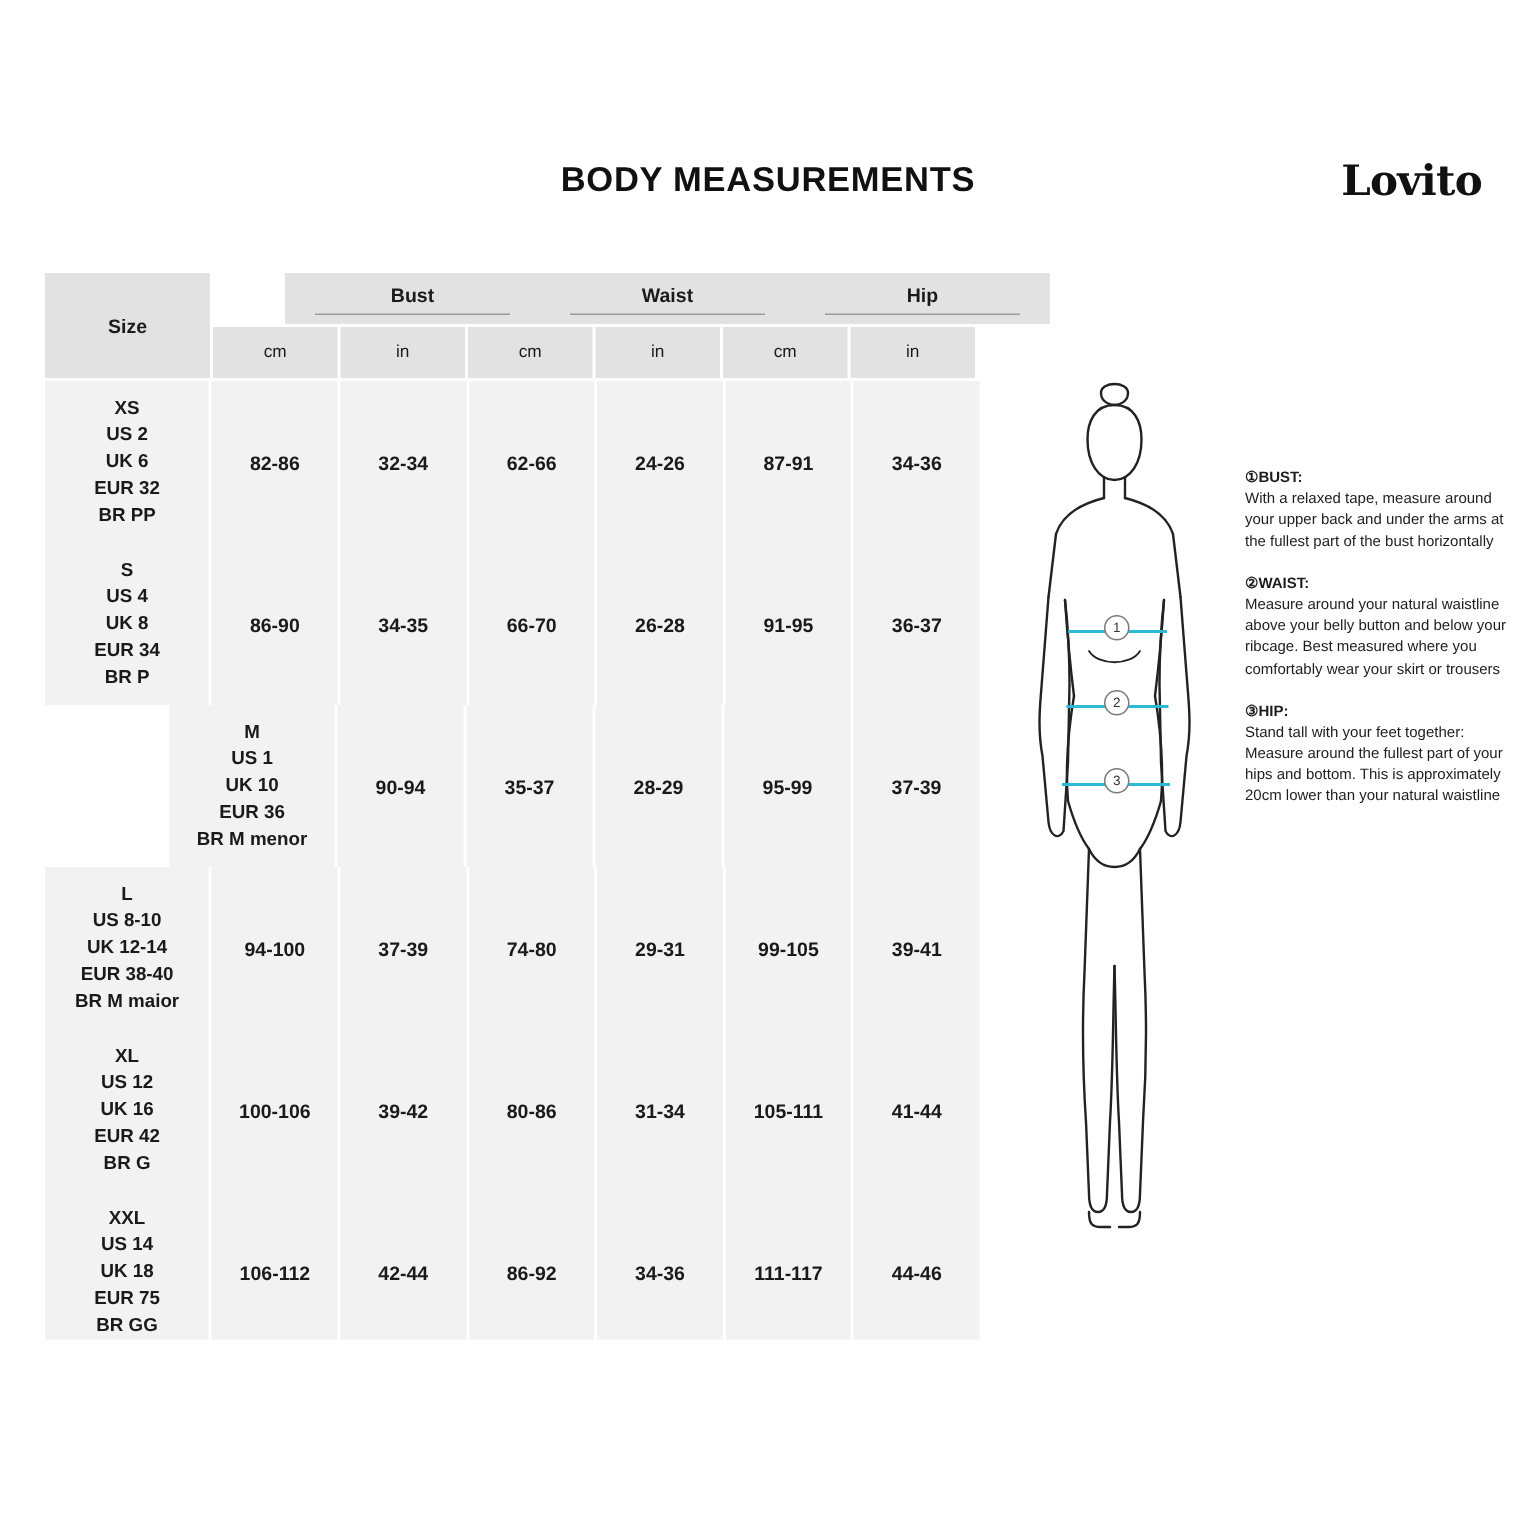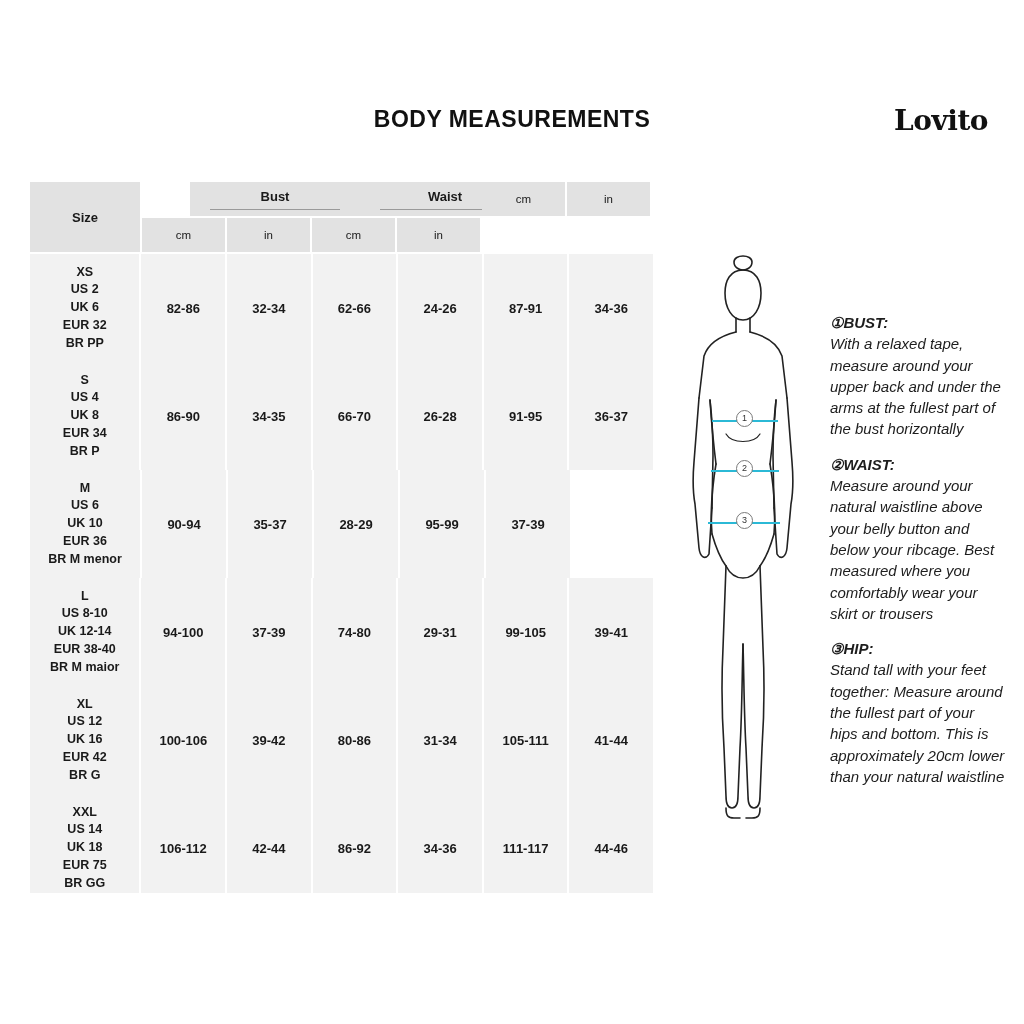--- a/index.html
+++ b/index.html
@@ -83,21 +83,21 @@
   .sub-cell {
     height: 34px;
     font-size: 11.5px;
     font-weight: normal;
     background: #e2e2e2;
   }
   .group-wrap { width: 170px; }
   .subrow { display: flex; }
 
   
-  .brow { height: 108px; }
+  .brow { height: 108px; justify-content: flex-end; }
   .brow .cell { height: 108px; }
   .size-cell {
     flex-direction: column;
     line-height: 1.42;
     font-size: 12.5px;
     font-weight: bold;
   }
   .val-cell { font-size: 13px; font-weight: bold; }
 
   
@@ -121,24 +121,23 @@
     line-height: 15px;
     text-align: center;
     color: #333;
   }
 
   
   .notes {
     position: absolute;
     left: 830px; top: 312px;
     width: 175px;
-    font-size: 15px;
+    font-size: 10px;
     line-height: 1.42;
     color: #1d1d1d;
-    font-style: italic;
   }
   .note { margin-bottom: 14px; }
   .note-title { font-weight: bold; }
   .note-body { font-weight: normal; }
 </style>
 </head>
 <body>
 
 <div id="page">
 
@@ -164,20 +163,23 @@
         <div class="cell c-group hdr-top grouphead">
           <div class="group-label">Waist</div>
         </div>
         <div class="subrow">
           <div class="cell c-half sub-cell">cm</div>
           <div class="cell c-half sub-cell">in</div>
         </div>
       </div>
 
       <div class="group-wrap">
+        <div class="cell c-group hdr-top grouphead">
+          <div class="group-label">Hip</div>
+        </div>
         <div class="subrow">
           <div class="cell c-half sub-cell">cm</div>
           <div class="cell c-half sub-cell">in</div>
         </div>
       </div>
     </div>
 
     <div id="tbody">
         <div class="trow brow">
           <div class="cell c-size size-cell">
@@ -205,21 +207,21 @@
           <div class="cell c-half val-cell">86-90</div>
           <div class="cell c-half val-cell">34-35</div>
           <div class="cell c-half val-cell">66-70</div>
           <div class="cell c-half val-cell">26-28</div>
           <div class="cell c-half val-cell">91-95</div>
           <div class="cell c-half val-cell">36-37</div>
         </div>
         <div class="trow brow">
           <div class="cell c-size size-cell">
             <div>M</div>
-            <div>US 6</div>
+            <div>US 1</div>
             <div>UK 10</div>
             <div>EUR 36</div>
             <div>BR M menor</div>
           </div>
           <div class="cell c-half val-cell">90-94</div>
           <div class="cell c-half val-cell">35-37</div>
           <div class="cell c-half val-cell">28-29</div>
           <div class="cell c-half val-cell">95-99</div>
           <div class="cell c-half val-cell">37-39</div>
         </div>

